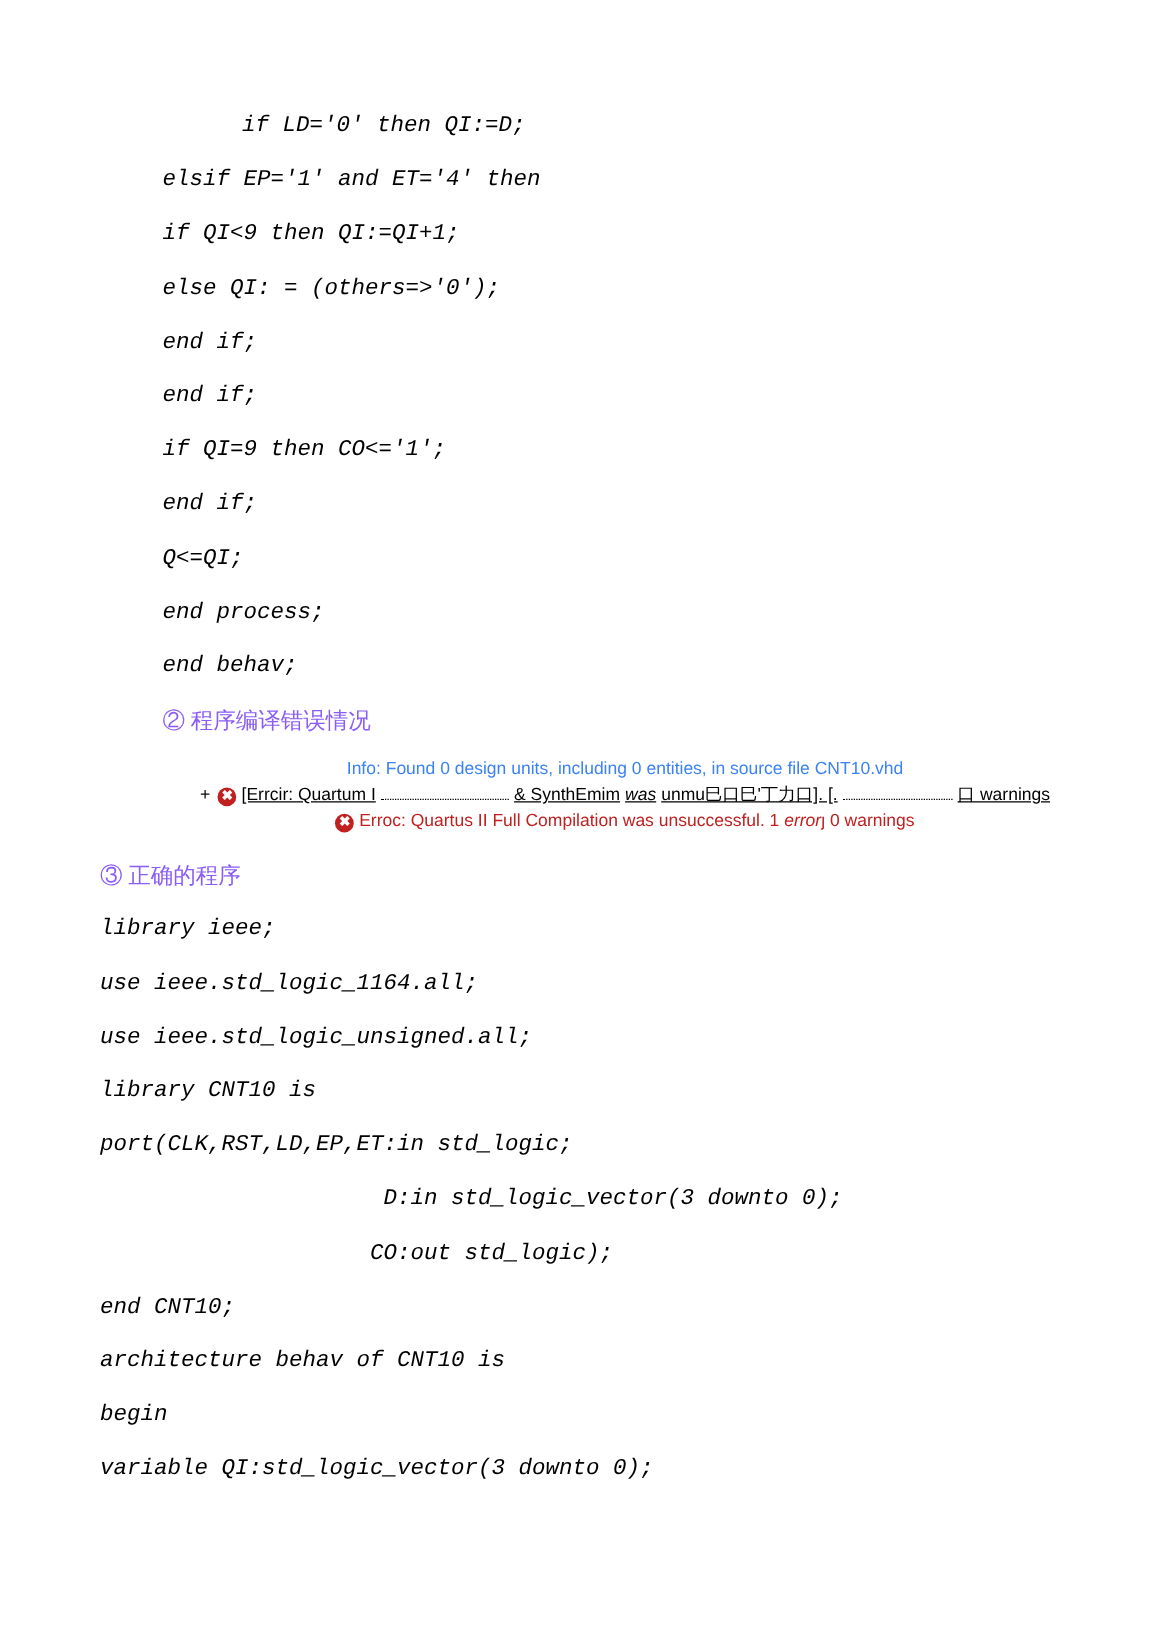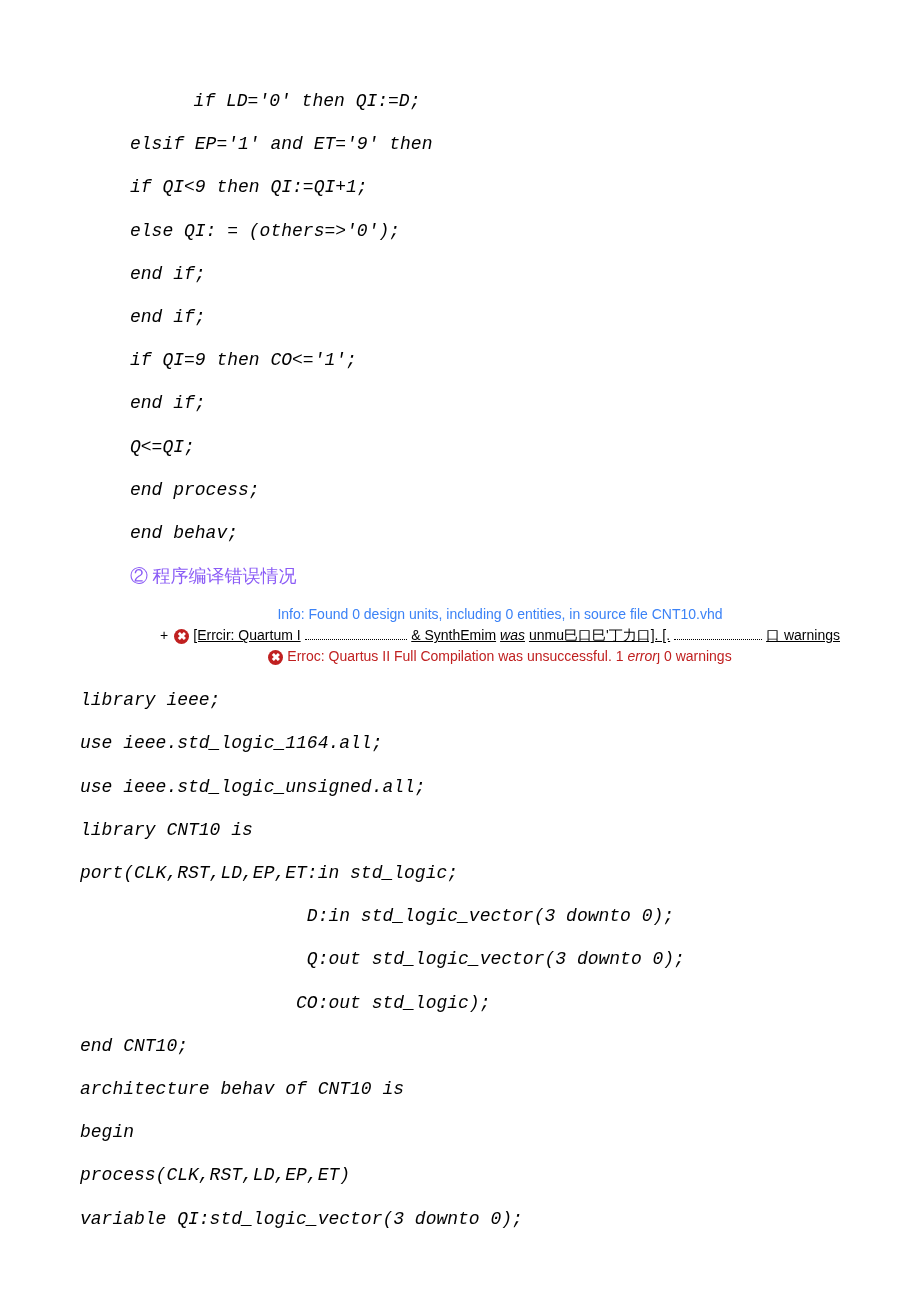--- a/index.html
+++ b/index.html
@@ -79,21 +79,21 @@
   .w-long { width: 140px; }
   .w-med  { width: 120px; }
 </style>
 </head>
 <body>
 
 <div class="page">
 
   <div>
     <div class="code-line indent2">  if LD='0' then QI:=D;</div>
-    <div class="code-line indent1">elsif EP='1' and ET='9' then</div>
+    <div class="code-line indent1">elsif EP='1' and ET='4' then</div>
     <div class="code-line indent1">if QI&lt;9 then QI:=QI+1;</div>
     <div class="code-line indent1">else QI: = (others=&gt;'0');</div>
     <div class="code-line indent1">end if;</div>
     <div class="code-line indent1">end if;</div>
     <div class="code-line indent1">if QI=9 then CO&lt;='1';</div>
     <div class="code-line indent1">end if;</div>
     <div class="code-line indent1">Q&lt;=QI;</div>
     <div class="code-line indent1">end process;</div>
     <div class="code-line indent1">end behav;</div>
   </div>
@@ -116,30 +116,29 @@
       <span class="msg-text msg-line underline">口 warnings</span>
     </div>
     <div class="msg-row center">
       <span class="circle-badge">✖</span>
       <span class="msg-text msg-err">
         <span>Erroc: Quartus II Full Compilation was unsuccessful. 1 </span><span class="italic">error</span><span>ȷ</span><span> 0 warnings</span>
       </span>
     </div>
   </div>
 
+  <div class="heading-line">③  正确的程序</div>
 
   <div>
     <div class="code-line">library ieee;</div>
     <div class="code-line">use ieee.std_logic_1164.all;</div>
     <div class="code-line">use ieee.std_logic_unsigned.all;</div>
     <div class="code-line">library CNT10 is</div>
     <div class="code-line">port(CLK,RST,LD,EP,ET:in std_logic;</div>
     <div class="code-line">                     D:in std_logic_vector(3 downto 0);</div>
-    <div class="code-line">                     Q:out std_logic_vector(3 downto 0);</div>
     <div class="code-line">                    CO:out std_logic);</div>
     <div class="code-line">end CNT10;</div>
     <div class="code-line">architecture behav of CNT10 is</div>
     <div class="code-line">begin</div>
-    <div class="code-line">process(CLK,RST,LD,EP,ET)</div>
     <div class="code-line">variable QI:std_logic_vector(3 downto 0);</div>
   </div>
 
 </div>
 
 </body></html>

